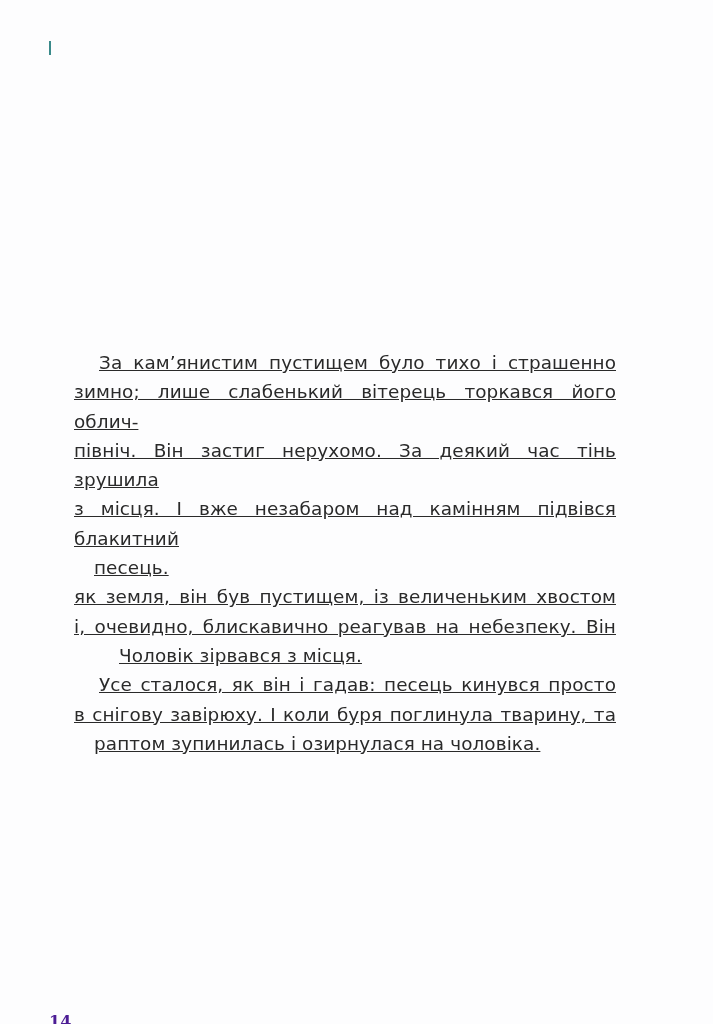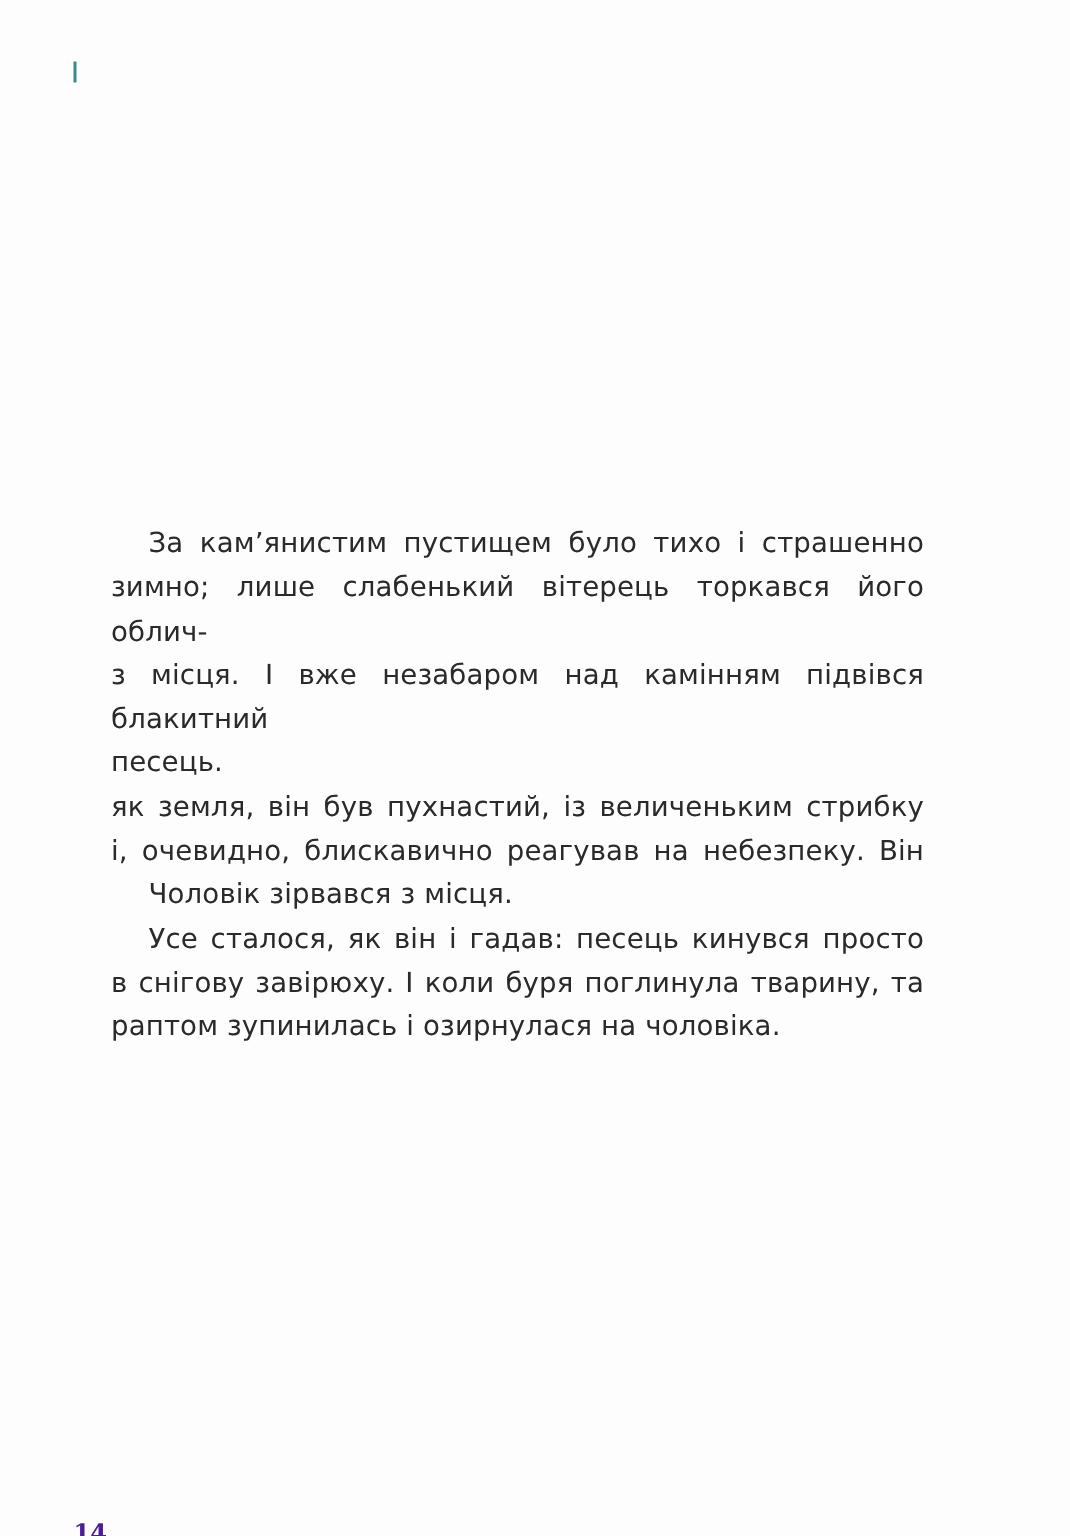--- a/index.html
+++ b/index.html
@@ -13,41 +13,42 @@
   .page-marker {
     position: absolute; left: 49px; top: 41px;
     width: 2px; height: 14px; background: #3a8a8a;
   }
   .text-block {
     position: absolute; left: 74px; top: 348px; width: 542px;
     font-size: 18.4px; line-height: 29.3px; letter-spacing: 0.1px;
     text-align: justify;
   }
   .para { margin: 0; text-indent: 25px; }
-  .line { display: block; text-align: justify; text-align-last: justify; }
-  .line.last { text-align-last: left; }
+  .line { display: block; text-align: justify; text-align-last: justify; text-decoration: underline; }
+  .line.last { text-align-last: left; margin-left: 20px; }
   .page-number {
     position: absolute; left: 49px; top: 1012px;
     font-family: "DejaVu Serif", serif; font-size: 16px; font-weight: bold; color: #4c1d95;
   }
 </style>
 </head>
 <body>
 
 <div class="page-marker"></div>
 
 <div class="text-block">
   <p class="para">
     <span class="line">За кам’янистим пустищем було тихо і страшенно</span>
     <span class="line" style="text-indent:0">зимно; лише слабенький вітерець торкався його облич-</span>
+    <span class="line" style="text-indent:0">північ. Він застиг нерухомо. За деякий час тінь зрушила</span>
     <span class="line" style="text-indent:0">з місця. І вже незабаром над камінням підвівся блакитний</span>
     <span class="line last" style="text-indent:0">песець.</span>
   </p>
   <p class="para">
-    <span class="line" style="text-indent:0">як земля, він був пухнастий, із величеньким стрибку</span>
+    <span class="line" style="text-indent:0">як земля, він був пустищем, із величеньким хвостом</span>
     <span class="line" style="text-indent:0">і, очевидно, блискавично реагував на небезпеку. Він</span>
   </p>
   <p class="para">
     <span class="line last">Чоловік зірвався з місця.</span>
   </p>
   <p class="para">
     <span class="line">Усе сталося, як він і гадав: песець кинувся просто</span>
     <span class="line" style="text-indent:0">в снігову завірюху. І коли буря поглинула тварину, та</span>
     <span class="line last" style="text-indent:0">раптом зупинилась і озирнулася на чоловіка.</span>
   </p>

